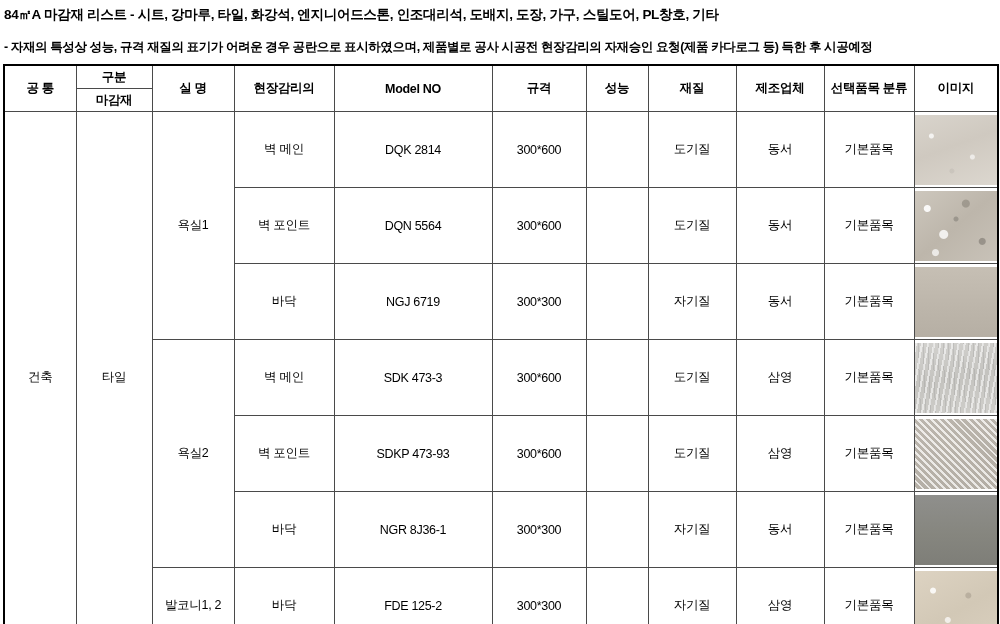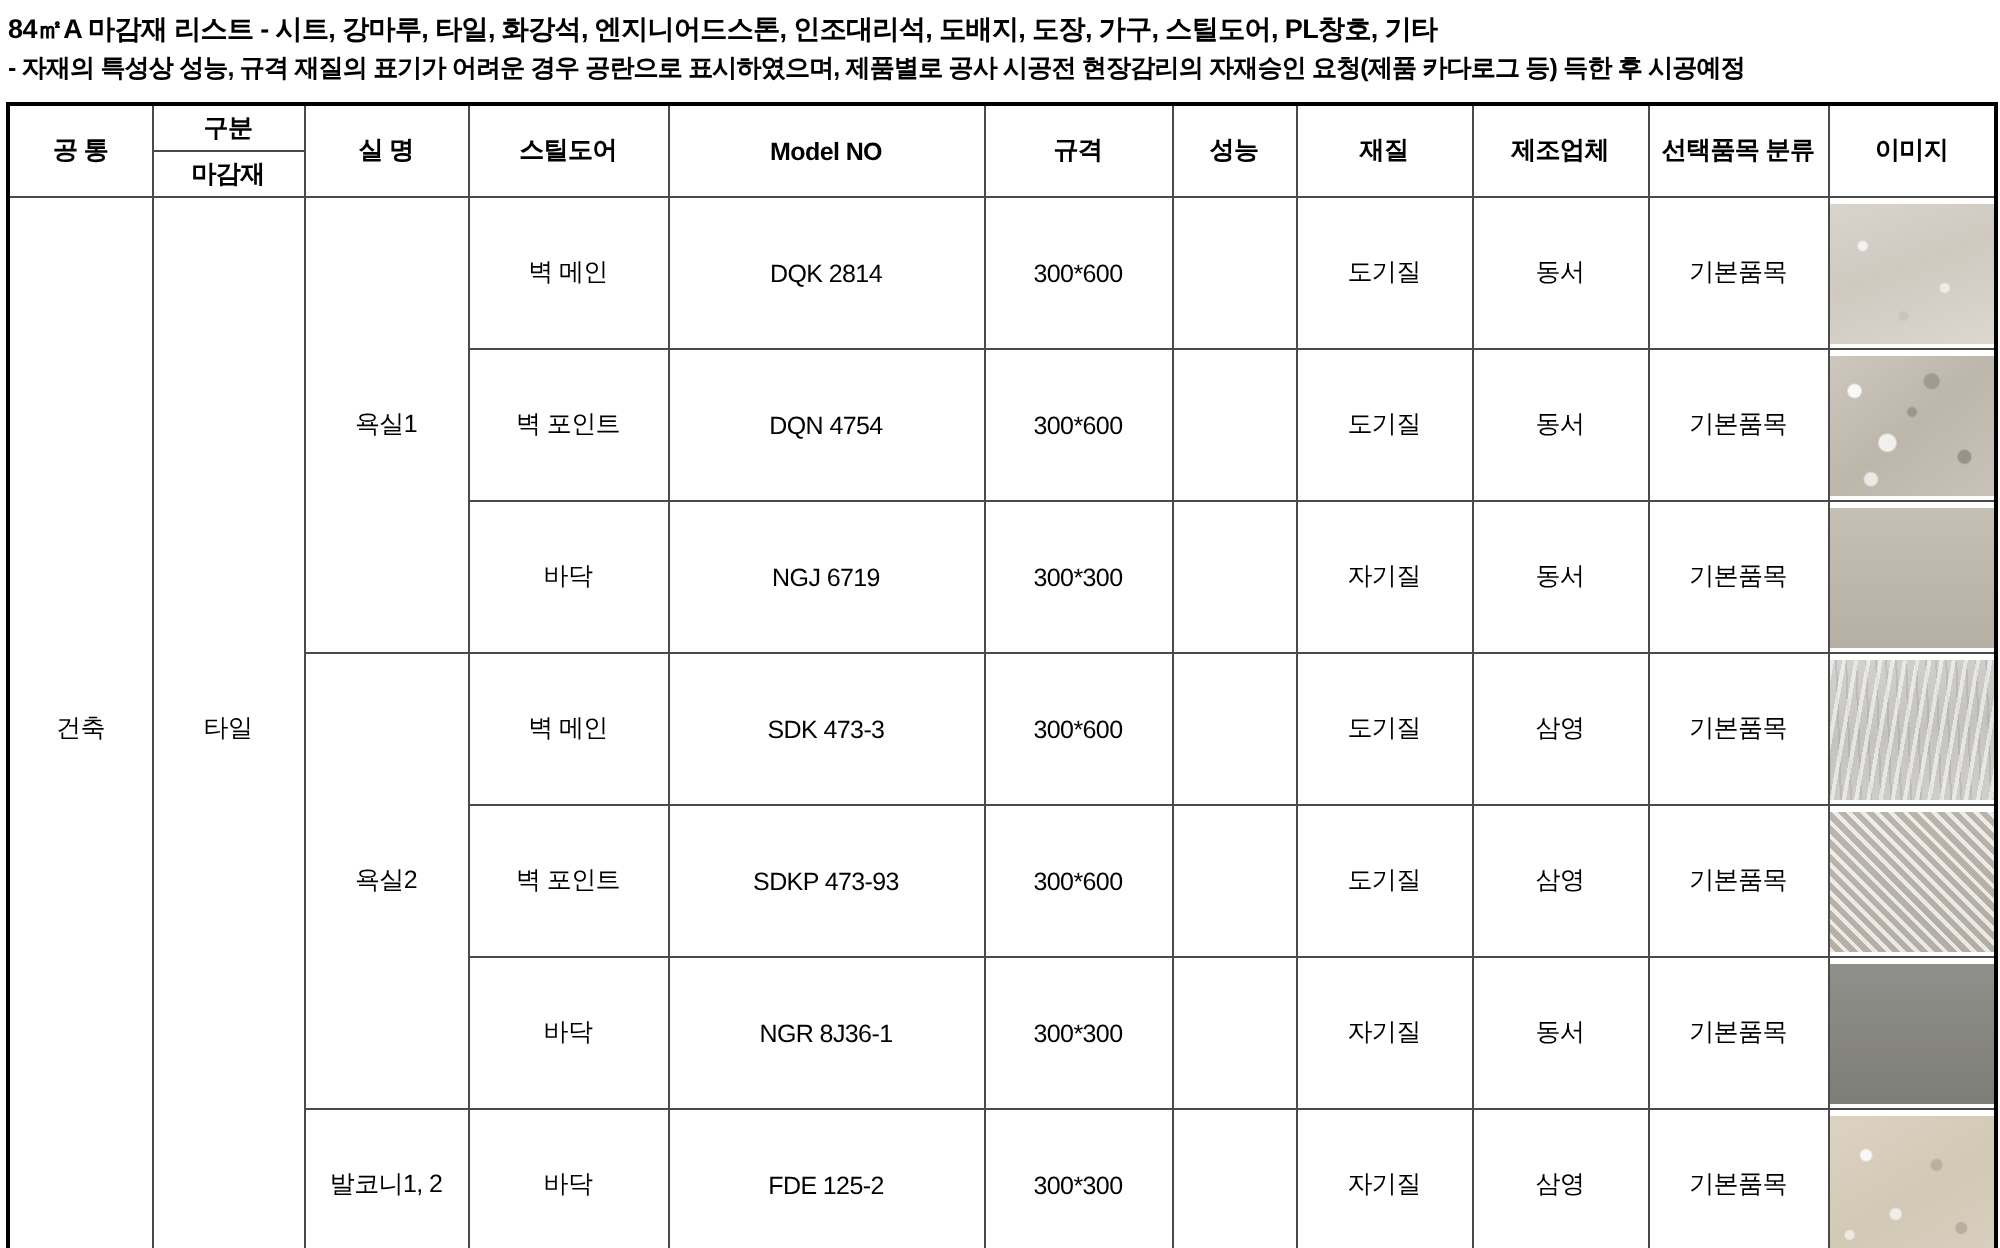--- a/index.html
+++ b/index.html
@@ -28,21 +28,21 @@
     font-weight: bold;
     letter-spacing: -0.3px;
     line-height: 17px;
     white-space: nowrap;
   }
   .note-line {
     font-size: 12.5px;
     font-weight: bold;
     letter-spacing: -0.4px;
     line-height: 17px;
-    margin-top: 3px;
+    margin-top: 16px;
     white-space: nowrap;
   }
   table.matrix {
     border-collapse: collapse;
     table-layout: fixed;
     width: 994px;
     margin: 4px 0 0 3px;
     border-top: 2px solid #000;
     border-bottom: 2px solid #000;
     border-left: 2px solid #000;
@@ -151,21 +151,21 @@
       <col style="width:88px">
       <col style="width:88px">
       <col style="width:90px">
       <col style="width:84px">
     </colgroup>
     <thead>
       <tr>
         <th rowspan="2">공 통</th>
         <th class="hdr-sub-top">구분</th>
         <th rowspan="2">실 명</th>
-        <th rowspan="2">스틸도어</th>
+        <th rowspan="2">현장감리의</th>
         <th rowspan="2">Model NO</th>
         <th rowspan="2">규격</th>
         <th rowspan="2">성능</th>
         <th rowspan="2">재질</th>
         <th rowspan="2">제조업체</th>
         <th rowspan="2">선택품목 분류</th>
         <th rowspan="2">이미지</th>
       </tr>
       <tr>
         <th>마감재</th>
@@ -182,21 +182,21 @@
         <td></td>
         <td>도기질</td>
         <td>동서</td>
         <td>기본품목</td>
         <td class="imgcell">
           <span class="swatch sw-1"></span>
         </td>
       </tr>
       <tr>
         <td>벽 포인트</td>
-        <td class="modelno">DQN 4754</td>
+        <td class="modelno">DQN 5564</td>
         <td>300*600</td>
         <td></td>
         <td>도기질</td>
         <td>동서</td>
         <td>기본품목</td>
         <td class="imgcell">
           <span class="swatch sw-2"></span>
         </td>
       </tr>
       <tr>

